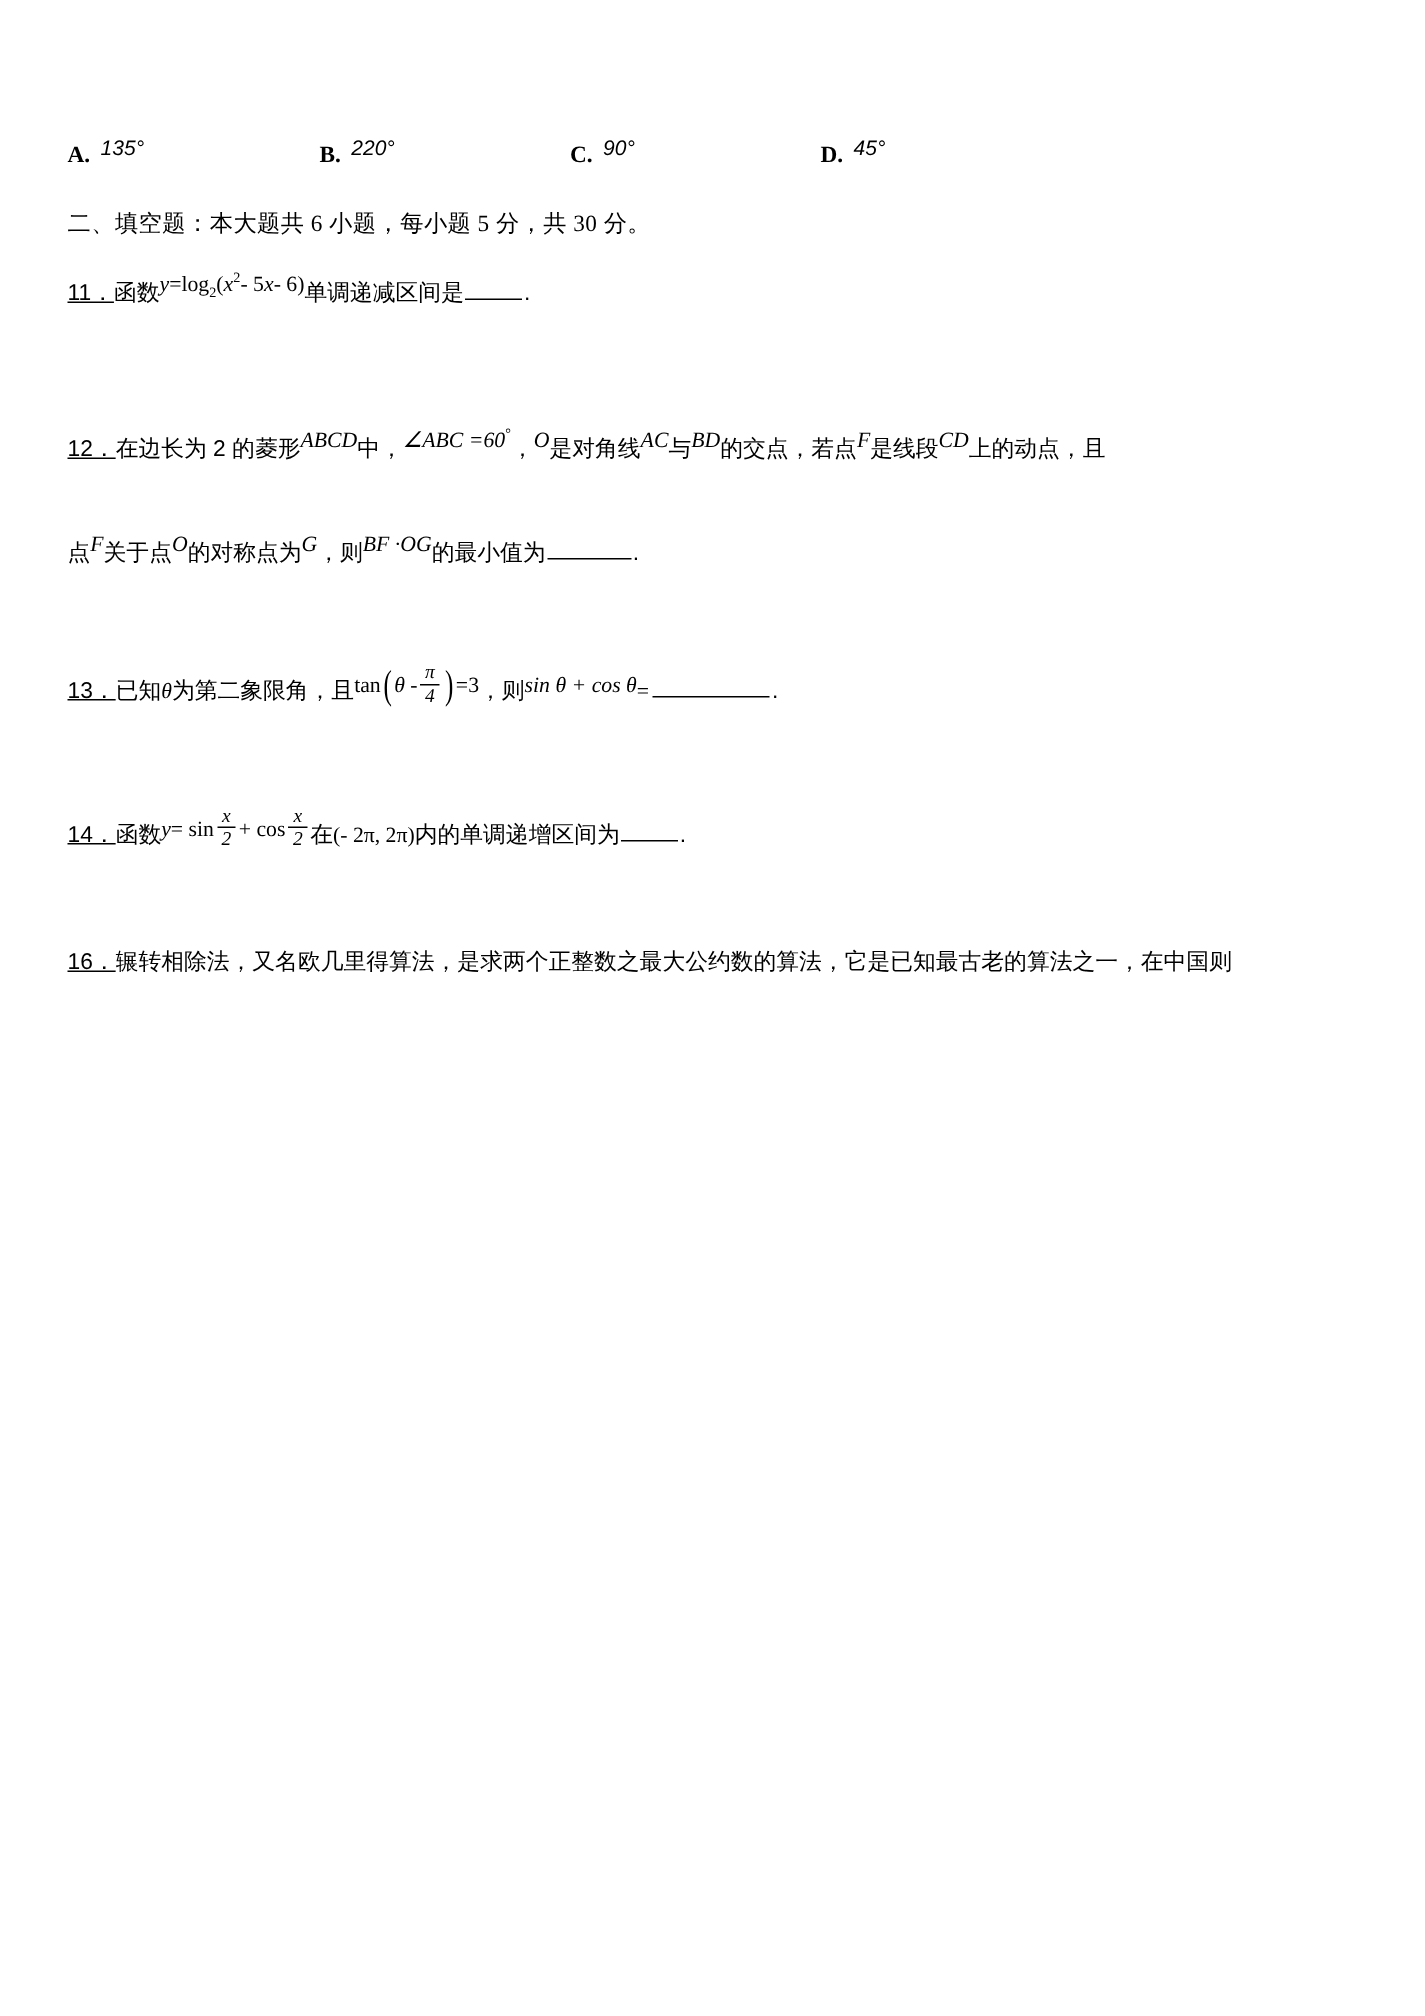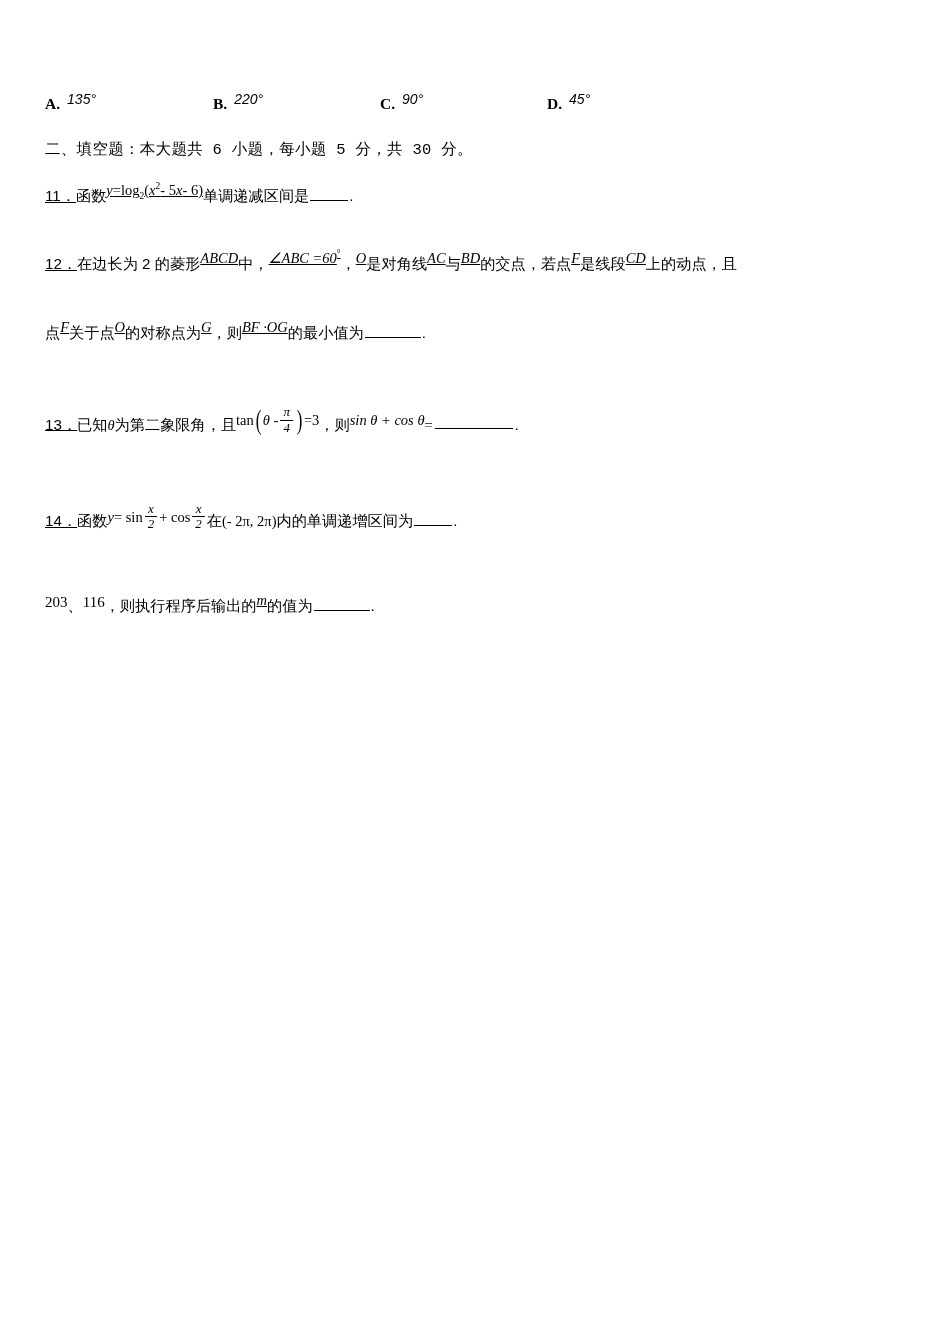--- a/index.html
+++ b/index.html
@@ -50,21 +50,21 @@
     margin-left: 7px;
     position: relative;
     top: -5px;
   }
   .c1 { width: 168px; }
   .c2 { width: 167px; }
   .c3 { width: 167px; }
 
   
   .section-head {
-    font-family: Liberation Mono, monospace;
+    font-family: Liberation Serif, serif;
     font-size: 15.5px;
     margin: 0 0 22px 0;
     letter-spacing: 0.3px;
   }
 
   
   .q {
     font-family: "Liberation Sans", sans-serif;
     font-size: 15.2px;
     line-height: 1.85;
@@ -94,21 +94,20 @@
   }
   .sub {
     font-size: 9.5px;
     vertical-align: sub;
     font-family: "Liberation Serif", serif;
     font-style: normal;
   }
   .raise {
     position: relative;
     top: -6px;
-    text-decoration: underline;
   }
   .raise-sm {
     position: relative;
     top: -4px;
   }
   .frac {
     display: inline-block;
     vertical-align: middle;
     text-align: center;
     font-family: "Liberation Serif", serif;
@@ -161,21 +160,21 @@
     width: 78px;
     height: 1px;
     vertical-align: baseline;
     margin: 0 2px;
   }
   .gapline { height: 14px; }
   .q16 {
     line-height: 2.1;
     text-indent: 0;
   }
-  .tall { line-height: 2.6; }
+  .tall { line-height: 2.6; margin-top: 36px; }
   .taller { line-height: 3.0; }
 </style>
 </head>
 <body>
 
 <div class="page">
   <div class="content">
 
     <div class="choice-row">
       <div class="choice c1">
@@ -222,18 +221,18 @@
       <span class="qnum">14．</span><span>函数</span><span class="raise-sm"><span class="mi">y</span><span class="mrm">= sin</span><span class="frac"><span class="num">x</span><span class="den">2</span></span><span class="mrm">+ cos</span><span class="frac"><span class="num">x</span><span class="den">2</span></span></span><span>在</span><span class="mrm">(- 2π, 2π)</span><span>内的单调递增区间为</span><span class="blank-mid"></span><span>.</span>
     </div>
 
     <div class="gapline"></div>
 
 
     <div class="gapline"></div>
 
     <div class="q q16">
       <div>
-        <span class="mrm raise-sm" style="font-size:15px">203</span><span>、</span><span class="mrm raise-sm" style="font-size:15px">116</span><span>，则执行程序后输出的</span><span class="mi raise">m</span><span>的值为</span><span class="blank-long"></span><span>.</span>
+        <span class="qnum">16．</span><span>辗转相除法，又名欧几里得算法，是求两个正整数之最大公约数的算法，它是已知最古老的算法之一，在中国则</span>
       </div>
     </div>
 
   </div>
 </div>
 
 </body></html>

